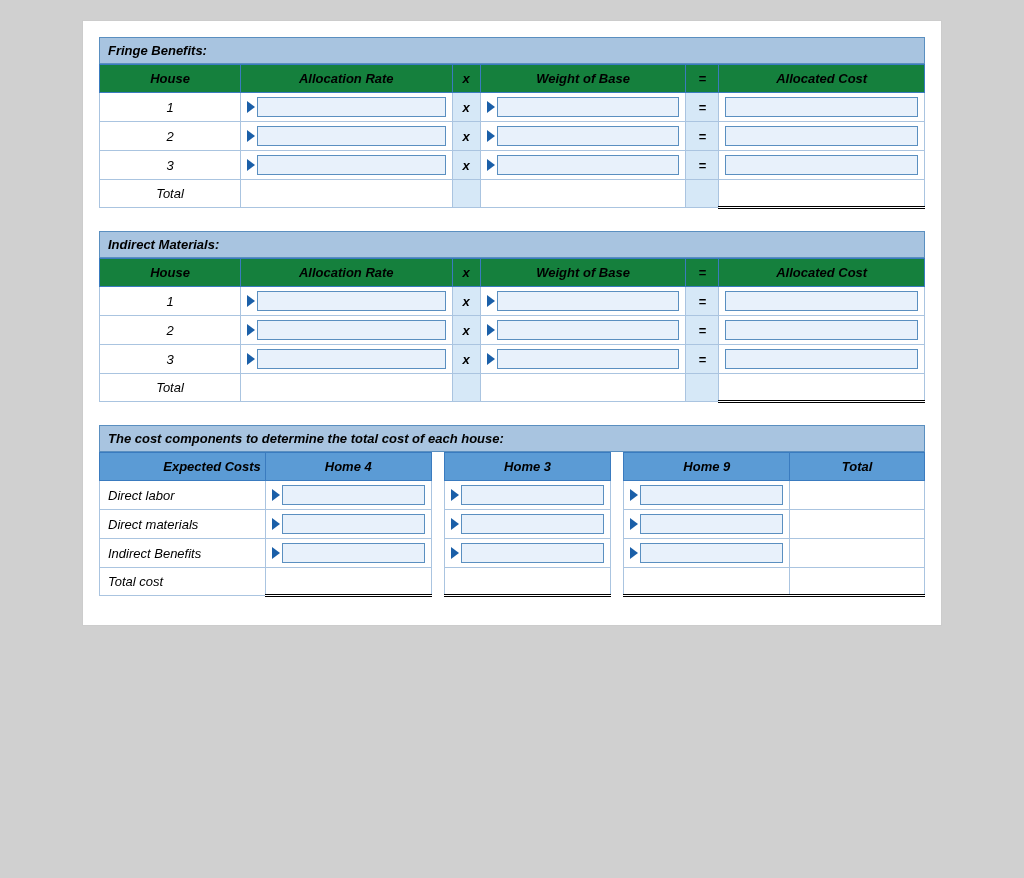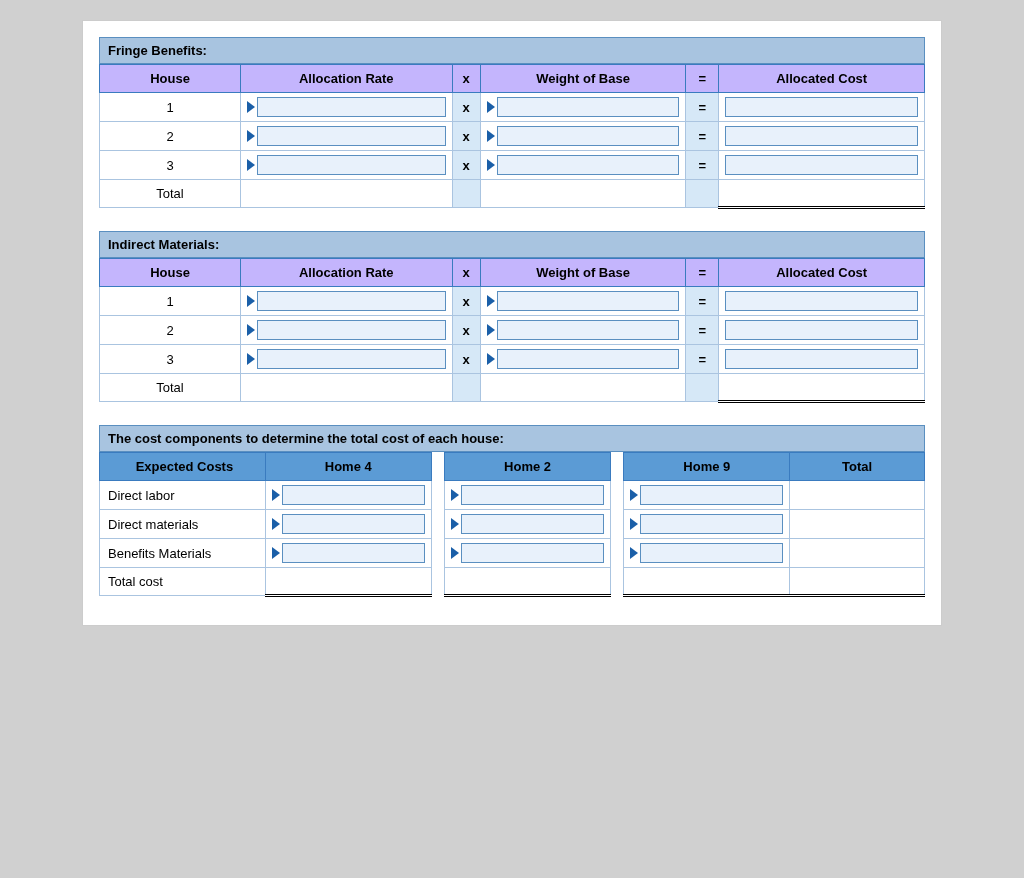--- a/index.html
+++ b/index.html
@@ -11,38 +11,39 @@
       justify-content: center;
       align-items: flex-start;
       padding: 20px;
       min-height: 878px;
     }
     .page {
       background: #ffffff;
       width: 860px;
       padding: 16px;
       border: 1px solid #ccc;
+      font-style: italic;
     }
     .section {
       margin-bottom: 12px;
     }
     .section-title {
       background: #a8c4e0;
       padding: 5px 8px;
       font-weight: bold;
       font-size: 13px;
       border: 1px solid #5a8fc0;
       color: #000;
     }
     table {
       width: 100%;
       border-collapse: collapse;
     }
     table th {
-      background: #c4b5fd;
+      background: #15803d;
       color: #000;
       font-weight: bold;
       text-align: center;
       padding: 6px 4px;
       border: 1px solid #3a7bbf;
       font-size: 13px;
     }
     table td {
       border: 1px solid #aac4e0;
       padding: 4px 6px;
@@ -287,24 +288,24 @@
     </table>
   </div>
 
   <div style="height:10px;"></div>
 
   <div class="section">
     <div class="section-title">The cost components to determine the total cost of each house:</div>
     <table class="bottom-table">
       <thead>
         <tr>
-          <th style="width:160px; text-align:center; padding-left:8px;">Expected Costs</th>
+          <th style="width:160px; text-align:right; padding-left:8px;">Expected Costs</th>
           <th style="width:160px;">Home 4</th>
           <th style="width:10px; border:none; background:#fff;"></th>
-          <th style="width:160px;">Home 2</th>
+          <th style="width:160px;">Home 3</th>
           <th style="width:10px; border:none; background:#fff;"></th>
           <th style="width:160px;">Home 9</th>
           <th style="width:130px;">Total</th>
         </tr>
       </thead>
       <tbody>
         <tr>
           <td class="row-label">Direct labor</td>
           <td class="input-cell">
             <div class="arrow-input">
@@ -346,21 +347,21 @@
           <td style="border:none;"></td>
           <td class="input-cell">
             <div class="arrow-input">
                 <span class="blue-arrow"></span>
                 <div class="input-box"></div>
               </div>
           </td>
           <td class="total-col"></td>
         </tr>
         <tr>
-          <td class="row-label">Benefits Materials</td>
+          <td class="row-label">Indirect Benefits</td>
           <td class="input-cell">
             <div class="arrow-input">
                 <span class="blue-arrow"></span>
                 <div class="input-box"></div>
               </div>
           </td>
           <td style="border:none;"></td>
           <td class="input-cell">
             <div class="arrow-input">
                 <span class="blue-arrow"></span>

